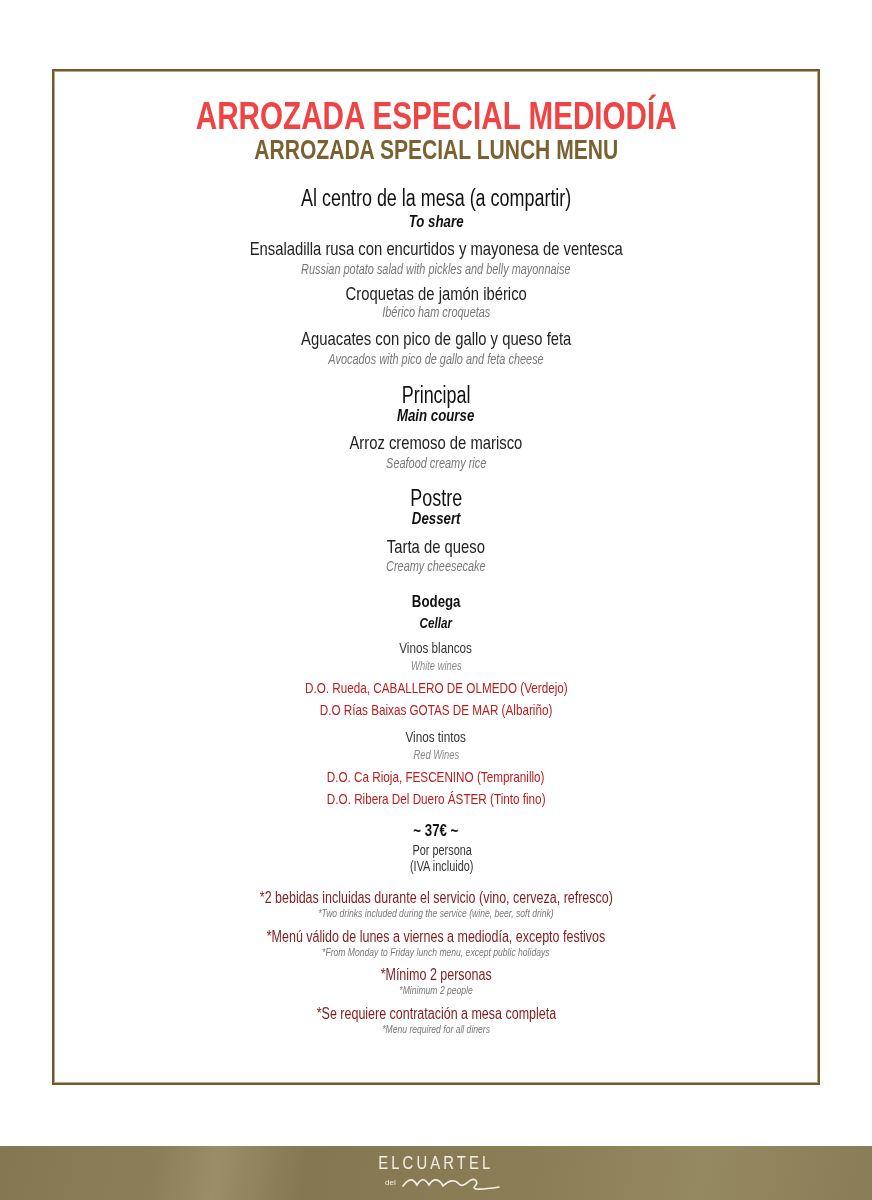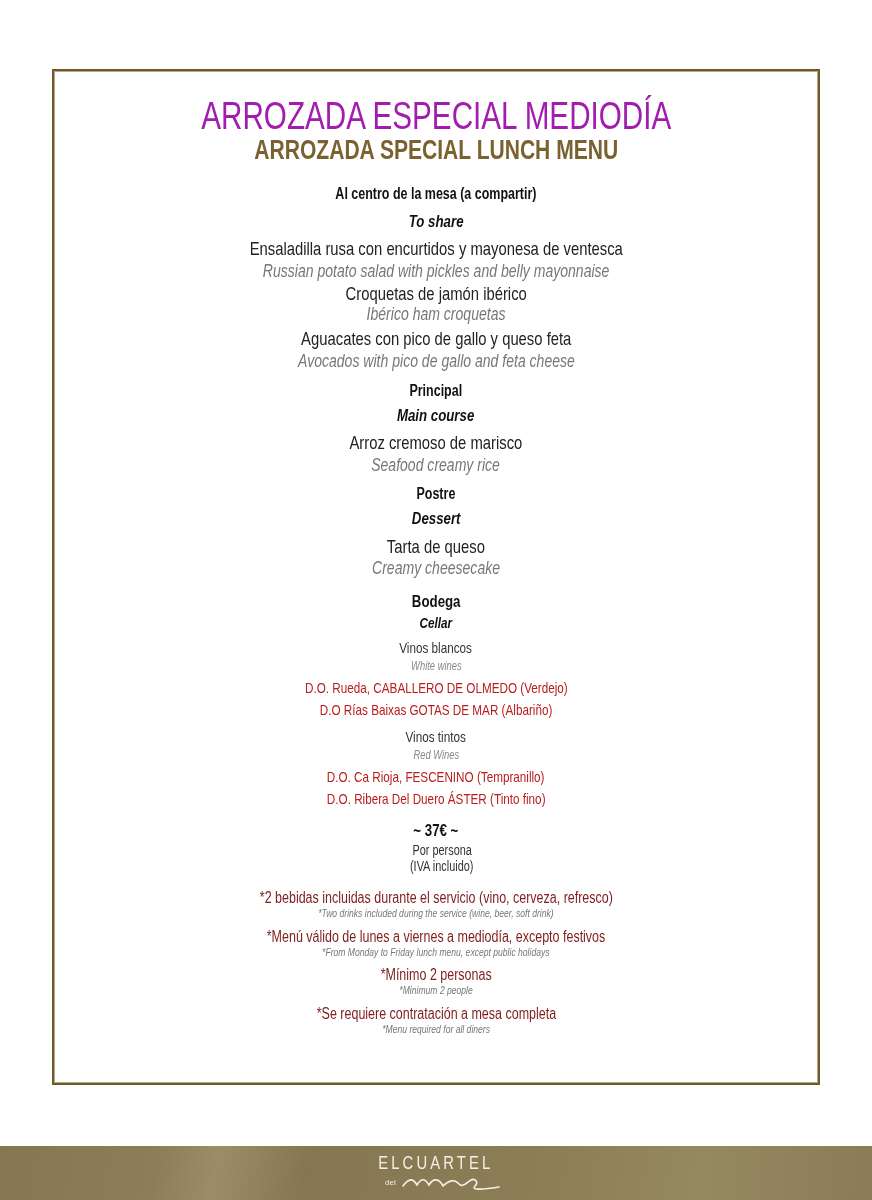--- a/index.html
+++ b/index.html
@@ -2,28 +2,28 @@
 <html><head>
 <meta charset="utf-8">
 <style>
   html, body { margin:0; padding:0; background:#ffffff; }
   body { width:872px; height:1200px; position:relative; overflow:hidden;
          font-family:"Liberation Sans", sans-serif; }
   .frame { position:absolute; left:52px; top:69px; width:764px; height:1012px;
            border:2px solid #6e5a2a; box-shadow: inset 0 0 0 1px #b8a982; }
   .content { position:absolute; left:54px; top:71px; width:764px; text-align:center; }
   .cond { display:inline-block; transform:scaleX(0.78); transform-origin:center; white-space:nowrap; }
-  .title-es { position:absolute; top:24px; left:0; right:0; font-size:38px; font-weight:normal;
-              color:#a21caf; letter-spacing:0px;text-align:center; }
+  .title-es { position:absolute; top:24px; left:0; right:0; font-size:38px; font-weight:bold;
+              color:#ef4444; letter-spacing:0px;text-align:center; }
   .title-en { position:absolute; top:64px; left:0; right:0; font-size:27px; font-weight:bold; color:#7a6230; }
   .abs { position:absolute; left:0; right:0; }
-  .sec-h { font-size:16px; font-weight:bold; color:#111; }
+  .sec-h { font-size:23px; font-weight:normal; color:#111; }
   .sec-sub { font-size:17px; font-weight:bold; font-style:italic; color:#111; }
   .item { font-size:19px; color:#222; }
-  .item-en { font-size:18px; font-style:italic; color:#777; }
+  .item-en { font-size:14px; font-style:italic; color:#777; }
   .sm-h { font-size:17px; font-weight:bold; color:#111; }
   .sm-sub { font-size:15px; font-weight:bold; font-style:italic; color:#111; }
   .wine-cat { font-size:15px; color:#333; text-decoration:underline; text-decoration-color:#bbb; }
   .wine-cat-en { font-size:12px; font-style:italic; color:#888; }
   .wine { font-size:15px; color:#b91c1c; }
   .price { font-size:17px; font-weight:bold; color:#111; }
   .price-sub { font-size:14px; color:#333;padding-left:12px; }
   .note { font-size:16px; color:#7f1d1d; }
   .note-en { font-size:11px; font-style:italic; color:#777; }
   .footer { position:absolute; left:0; top:1146px; width:872px; height:68px;

